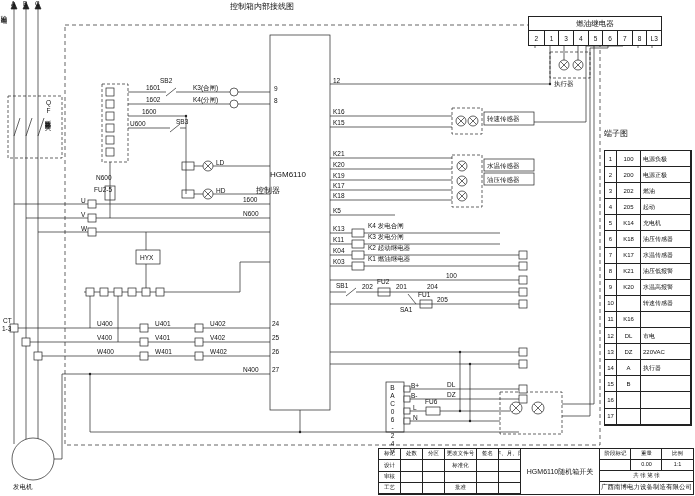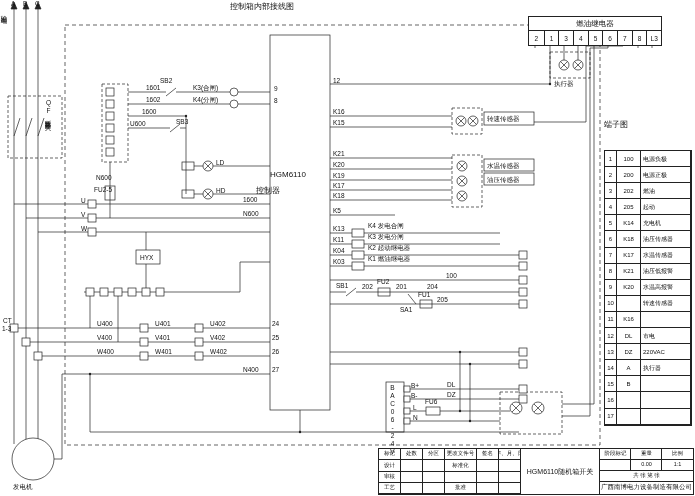--- a/index.html
+++ b/index.html
@@ -198,21 +198,21 @@
       <div class="gcell">1</div>
       <div class="gcell">3</div>
       <div class="gcell">4</div>
       <div class="gcell">5</div>
       <div class="gcell">6</div>
       <div class="gcell">7</div>
       <div class="gcell">8</div>
       <div class="gcell">L3</div>
     </div>
 
-  <div class="lbl8" style="left:604px;top:120px;width:86px">端子图</div>
+  <div class="lbl8" style="left:604px;top:129px;width:86px">端子图</div>
   <div id="terminal-table">
       <div class="tcell c0">1</div>
       <div class="tcell c1">100</div>
       <div class="tcell c2">电源负极</div>
       <div class="tcell c0">2</div>
       <div class="tcell c1">200</div>
       <div class="tcell c2">电源正极</div>
       <div class="tcell c0">3</div>
       <div class="tcell c1">202</div>
       <div class="tcell c2">燃油</div>

